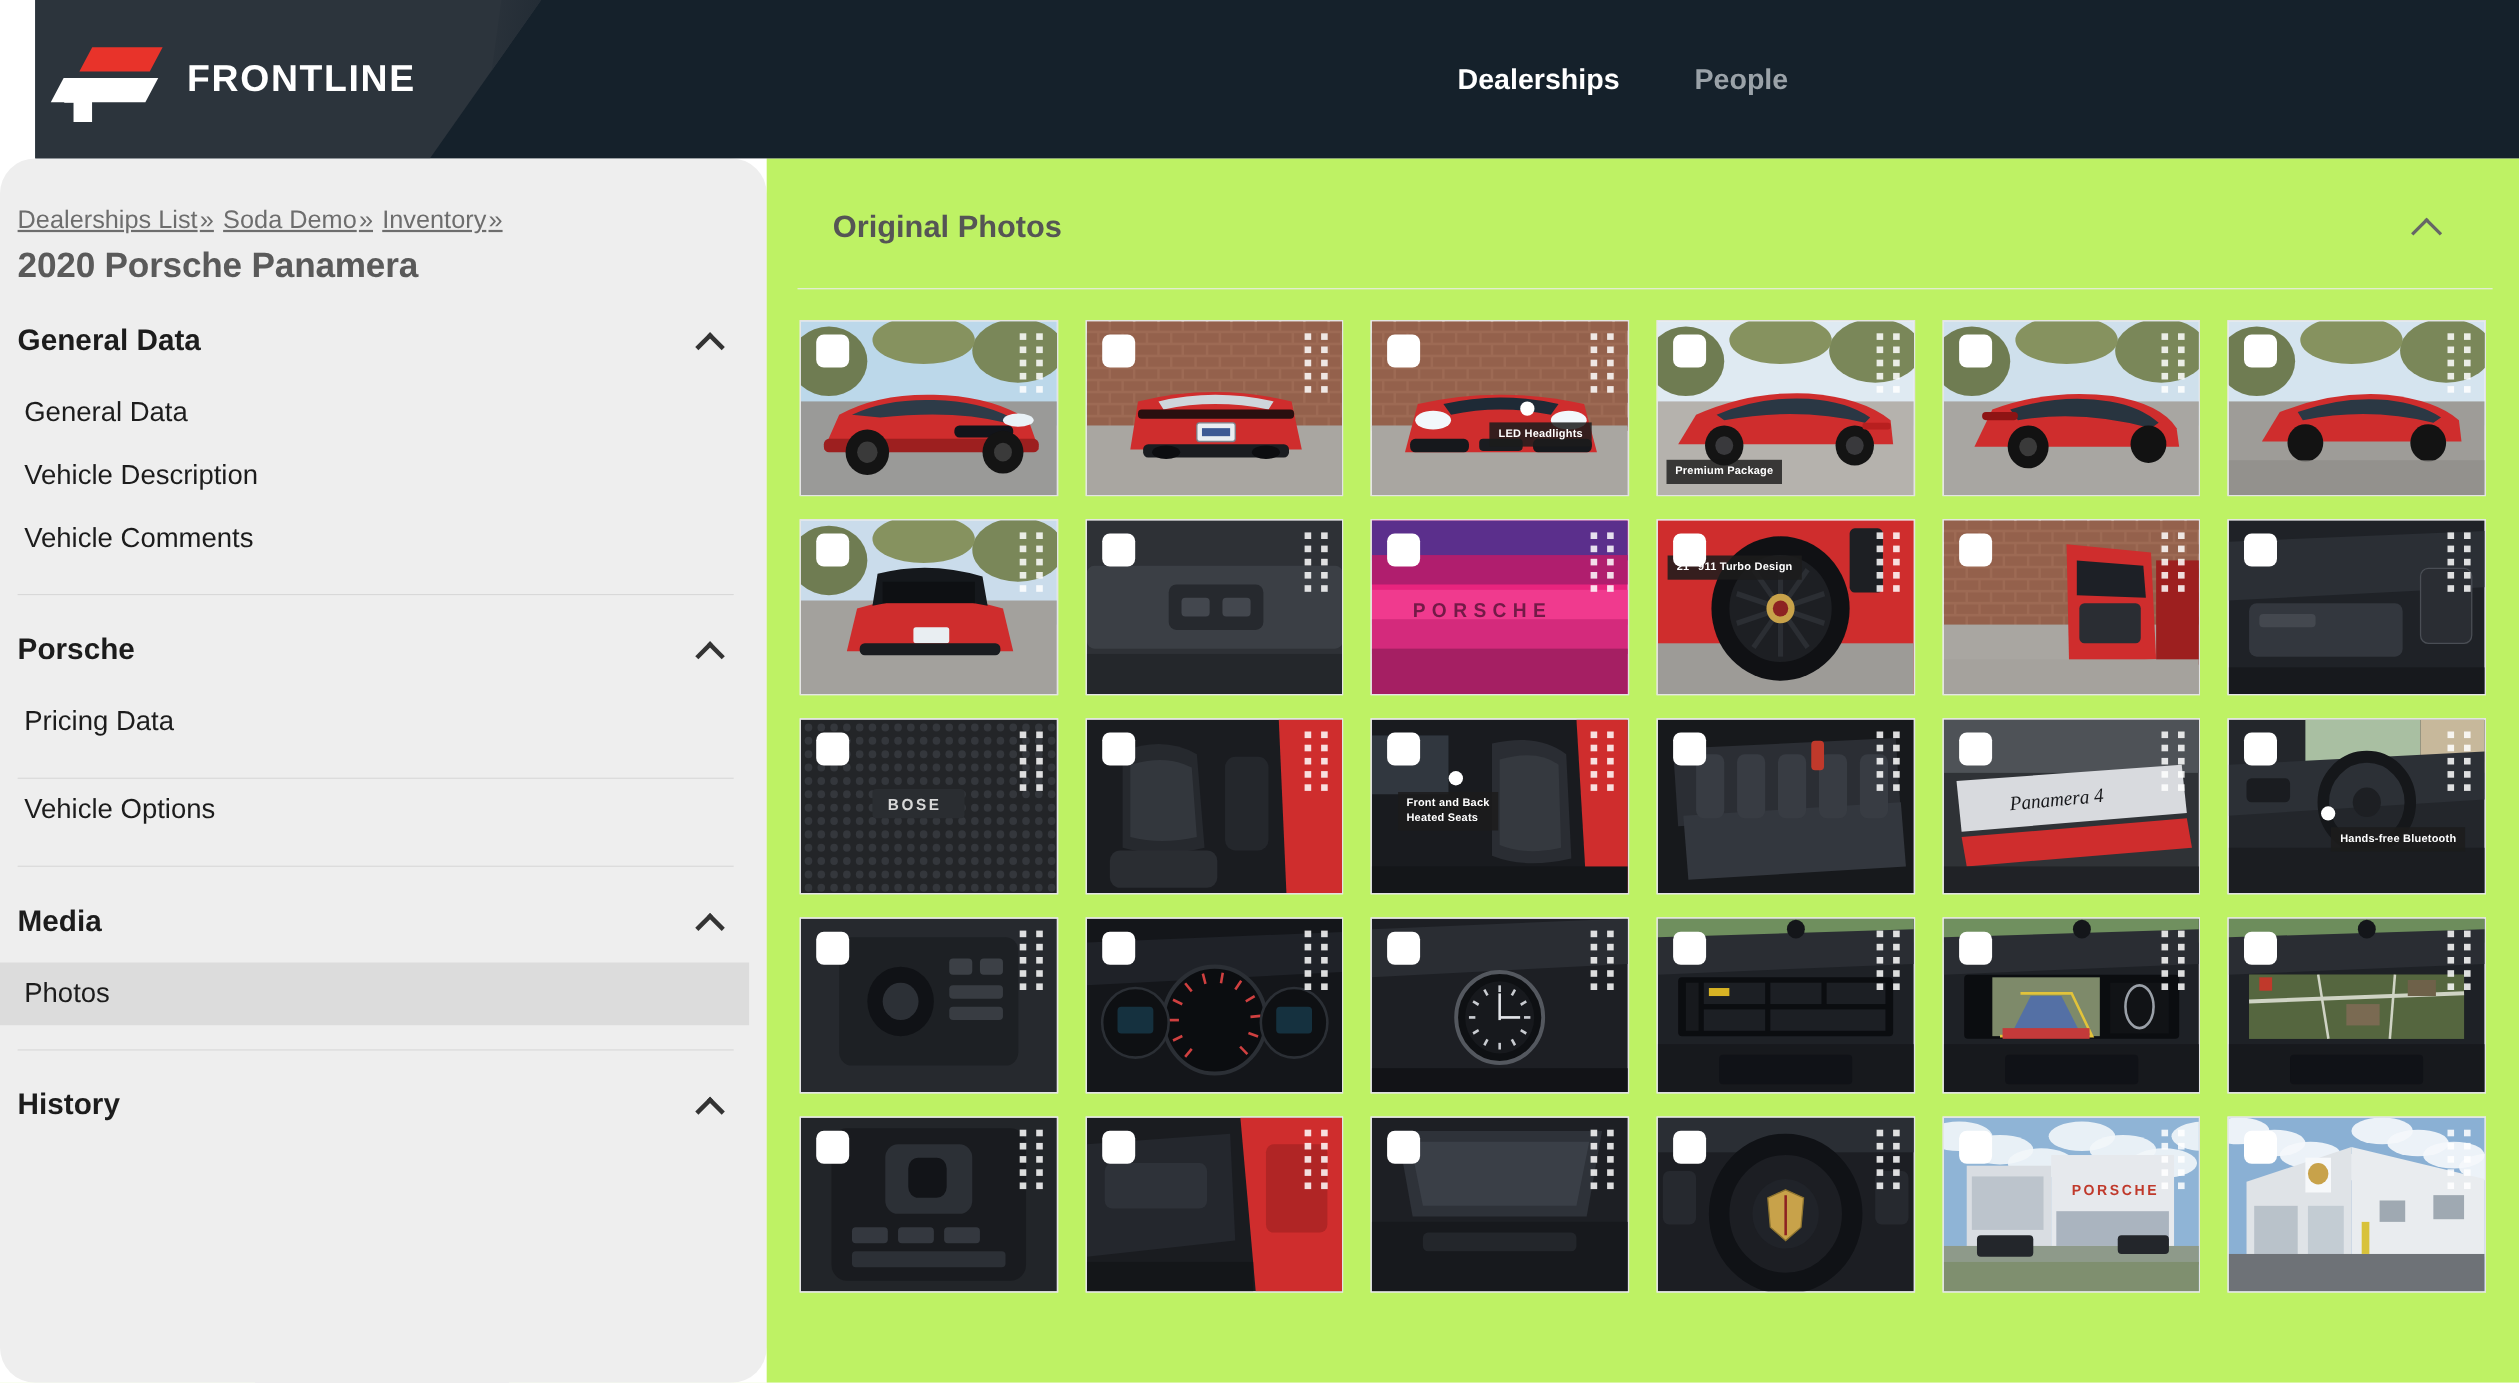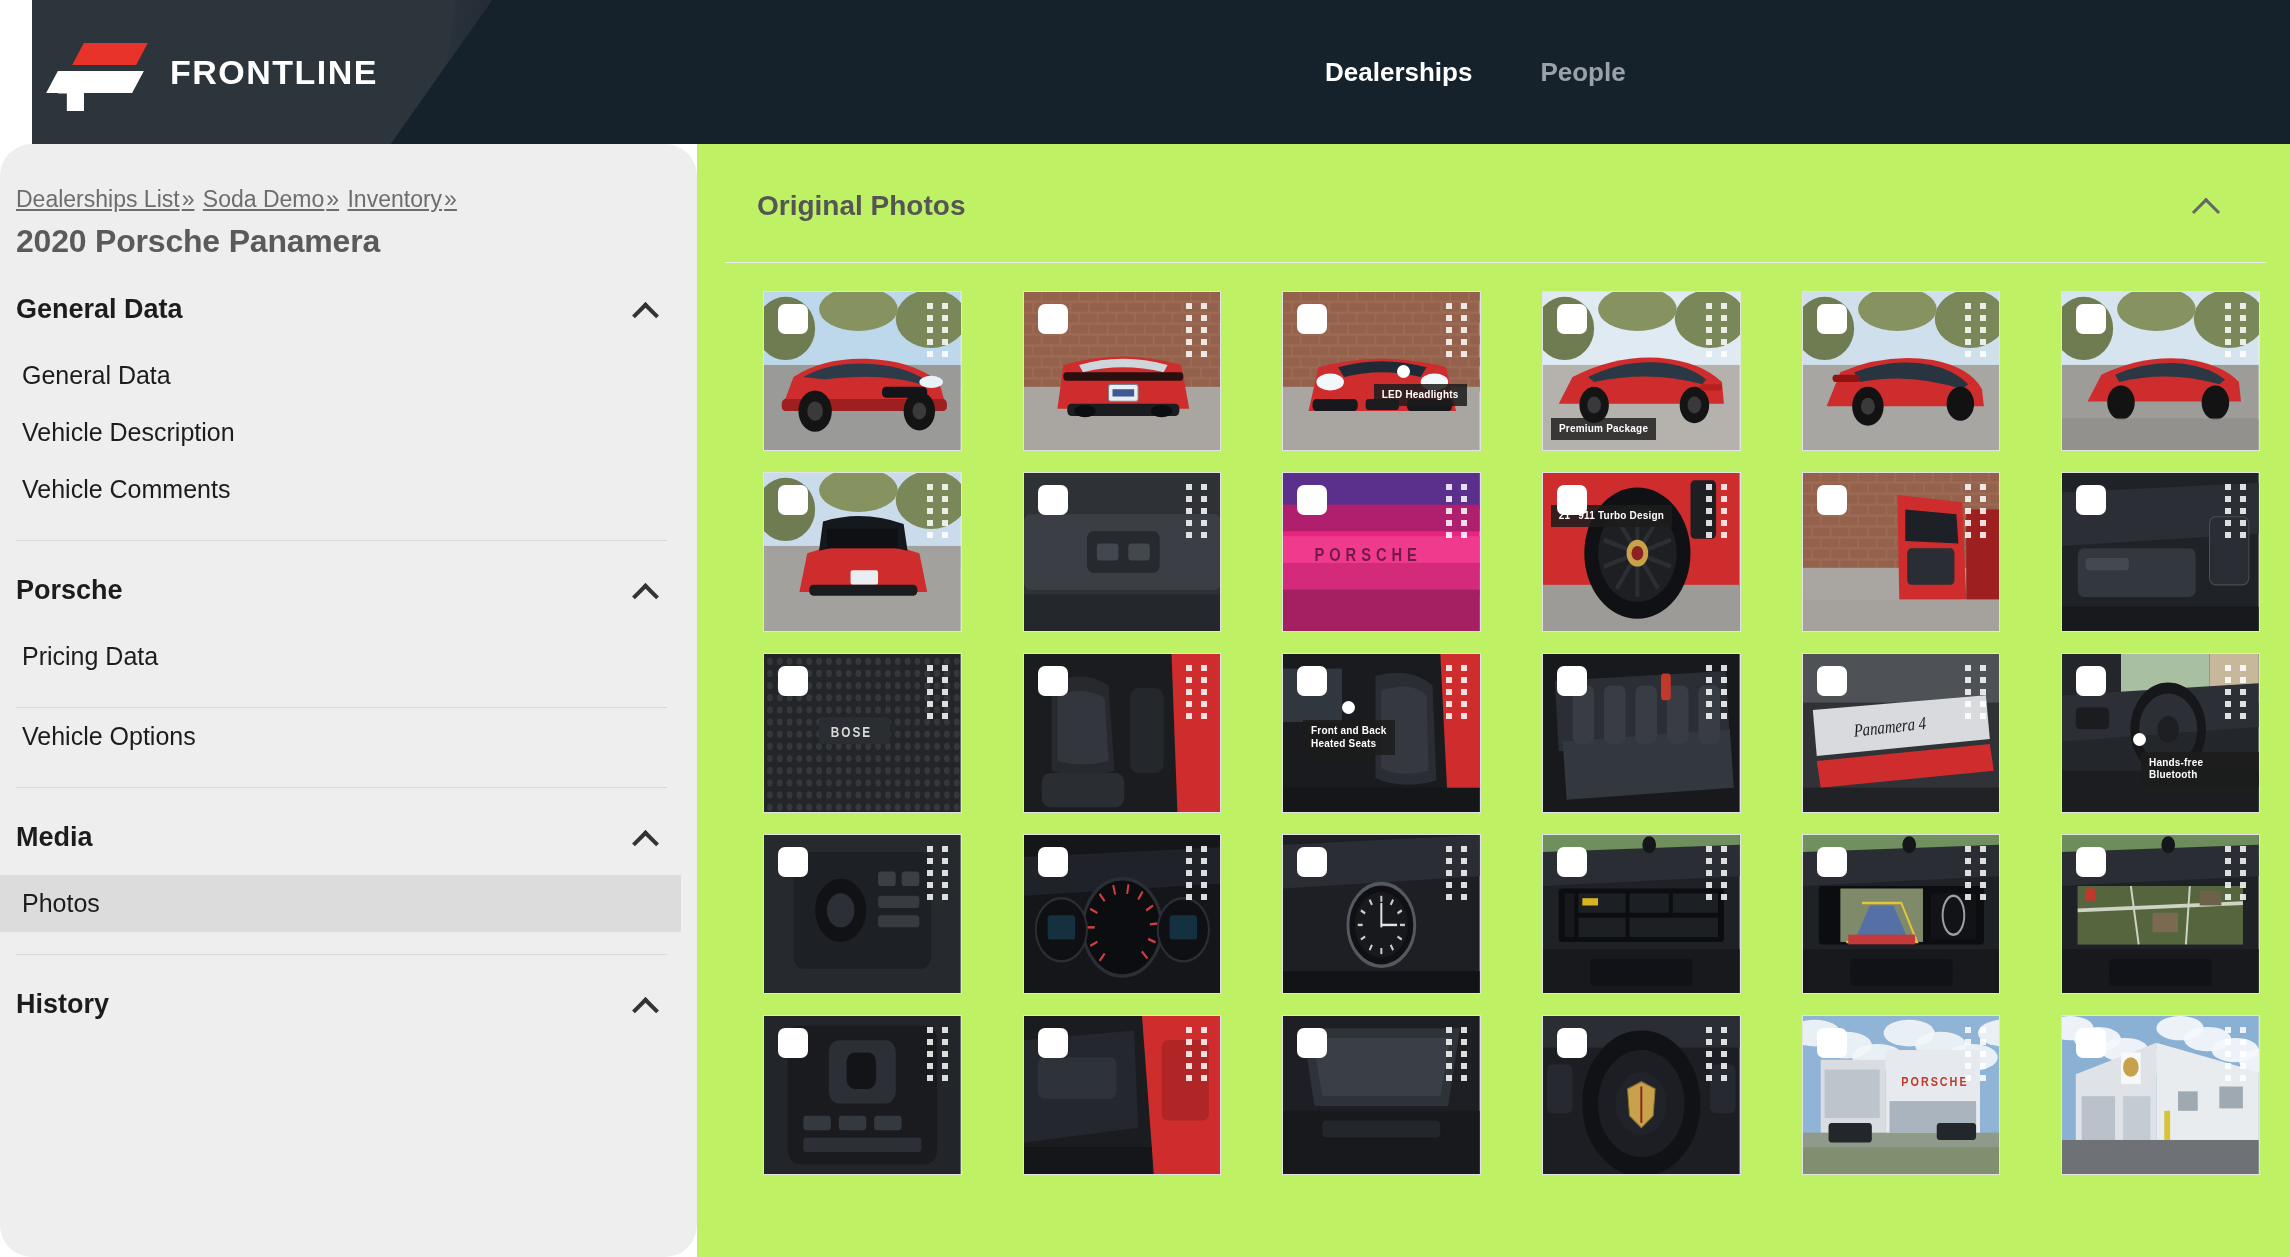--- a/index.html
+++ b/index.html
@@ -224,21 +224,20 @@
     gap: 21px 25px;
     padding: 28px 30px 0 30px;
   }
   .thumb {
     position: relative;
     height: 160px;
     background: #f2f2f2;
     border: 1px solid #e3e3e3;
     overflow: hidden;
     cursor: pointer;
-    margin-left: 36px;
   }
   .thumb .photo {
     position: absolute;
     inset: 0;
     display: flex;
     align-items: center;
     justify-content: center;
   }
   .thumb .photo svg { width: 100%; height: 100%; display: block; }
 

